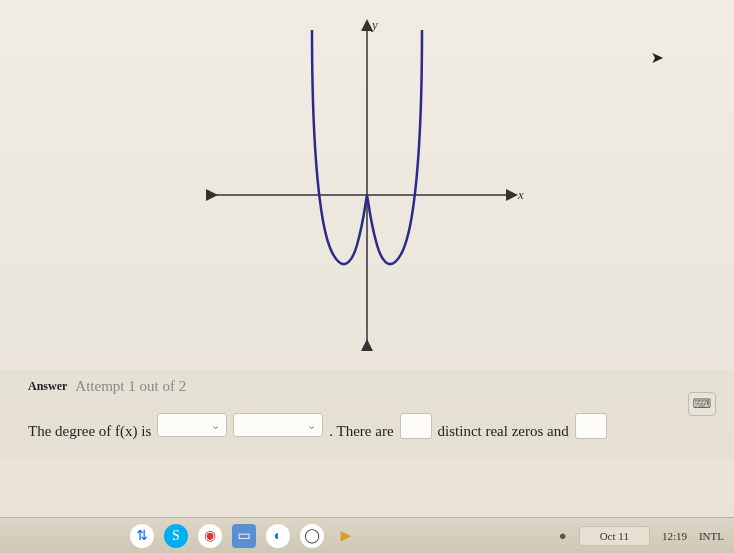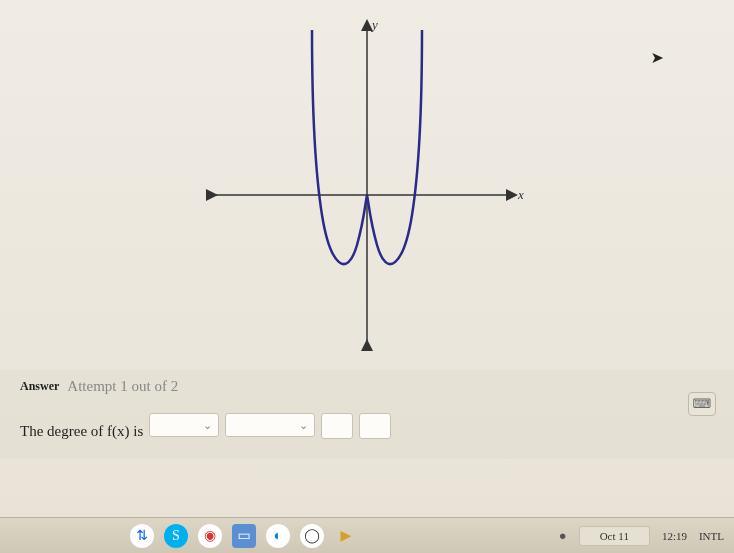--- a/index.html
+++ b/index.html
@@ -14,21 +14,21 @@
     .graph-area {
       width: 100%;
       height: 370px;
       display: flex;
       justify-content: center;
       align-items: center;
       position: relative;
     }
     .graph-svg { width: 330px; height: 340px; }
     .answer-section {
-      padding: 8px 20px 10px 20px;
+      padding: 8px 20px 10px 28px;
       background: rgba(220, 214, 200, 0.3);
       font-family: Liberation Serif, serif;
     }
     .answer-header {
       font-size: 12px;
       margin-bottom: 18px;
       display: flex;
       align-items: center;
       gap: 8px;
     }
@@ -165,21 +165,23 @@
     <span class="attempt-label">Attempt 1 out of 2</span>
   </div>
   <div class="sentence">
     <span>The degree of f(x) is</span>
     <span class="dropdown">
       <span>⌄</span>
     </span>
     <span class="dropdown" style="min-width:90px;">
       <span>⌄</span>
     </span>
+    <span>. There are</span>
     <span class="input-box"></span>
+    <span>distinct real zeros and</span>
     <span class="input-box"></span>
   </div>
 </div>
 
 <div class="taskbar">
   <div class="taskbar-left">
     <div class="taskbar-icon" style="background:#fff;color:#0061ff;">
         <span>⇅</span>
       </div>
     <div class="taskbar-icon" style="background:#00aff0;color:#fff;">

